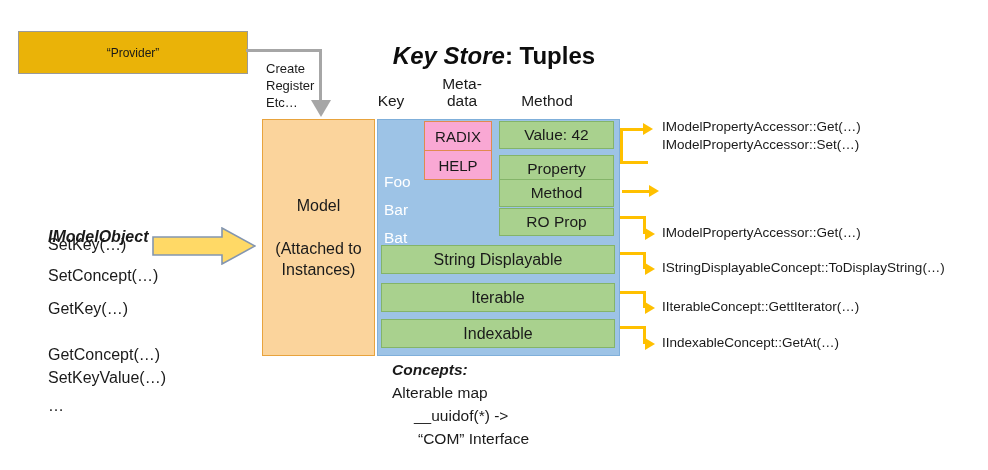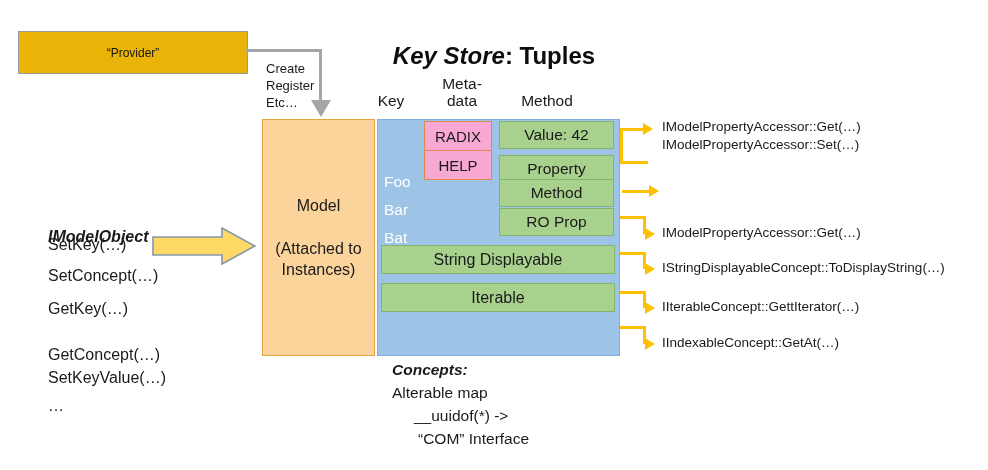--- a/index.html
+++ b/index.html
@@ -210,20 +210,21 @@
   <div class="abs meta-cell" style="top:121px">RADIX</div>
   <div class="abs meta-cell" style="top:150px">HELP</div>
 
   <div class="abs val-cell" style="top:121px">Value: 42</div>
   <div class="abs val-cell" style="top:155px">Property</div>
   <div class="abs val-cell" style="top:179px">Method</div>
   <div class="abs val-cell" style="top:208px">RO Prop</div>
 
   <div class="abs wide-cell" style="top:245px">String Displayable</div>
   <div class="abs wide-cell" style="top:283px">Iterable</div>
+  <div class="abs wide-cell" style="top:319px">Indexable</div>
 
   <svg class="abs" id="block-arrow" viewBox="0 0 104 38">
     <polygon points="1,10 70,10 70,1 103,19 70,37 70,28 1,28" fill="#FFD966" stroke="#8496B0" stroke-width="1.6"></polygon>
   </svg>
 
   <div class="abs" id="imodelobject-title">IModelObject</div>
   <div class="abs api-line" style="top:236px">SetKey(…)</div>
   <div class="abs api-line" style="top:267px">SetConcept(…)</div>
   <div class="abs api-line" style="top:300px">GetKey(…)</div>
   <div class="abs api-line" style="top:346px">GetConcept(…)</div>

